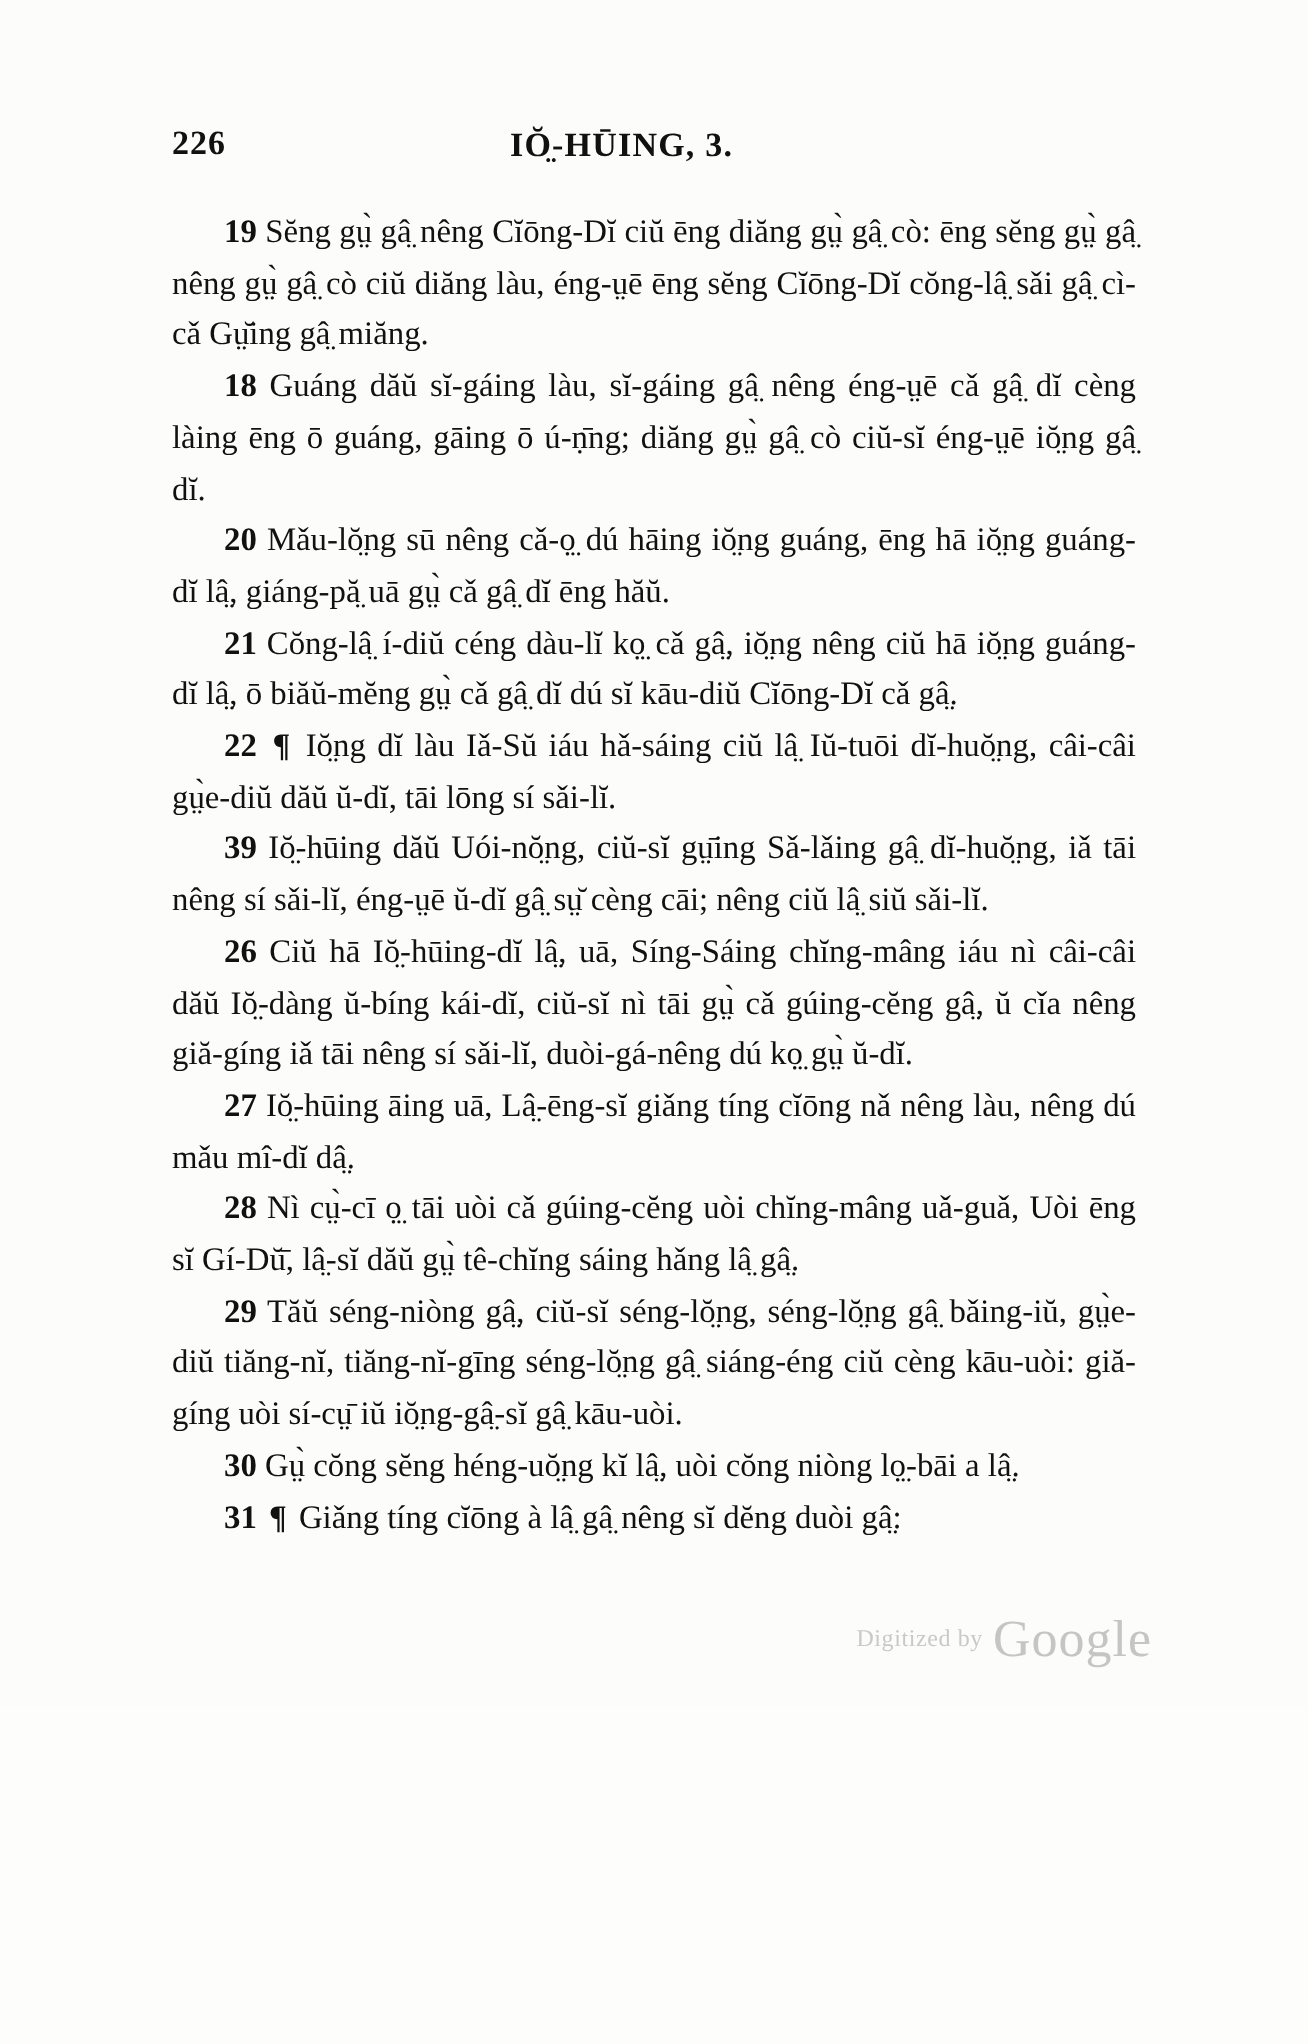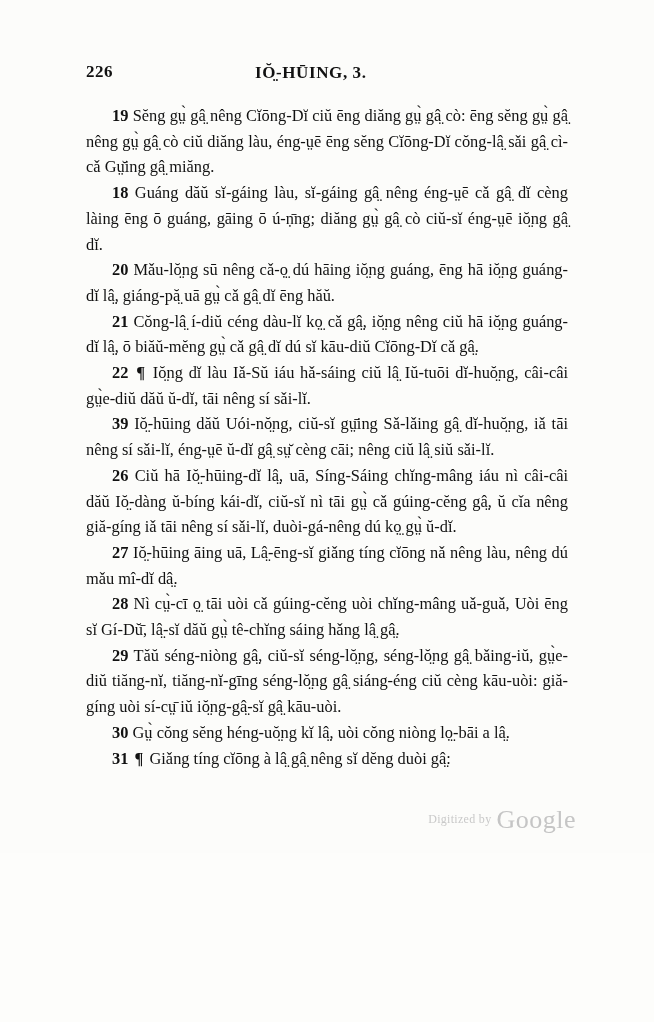--- a/index.html
+++ b/index.html
@@ -112,21 +112,21 @@
     </p>
 
     <p class="verse">
       <span class="verse-num">21</span>
       <span>Cŏng-lâ̤ í-diŭ céng dàu-lĭ kọ̤ cǎ gâ̤, iŏ̤ng nêng ciŭ hā iŏ̤ng guáng-dĭ lâ̤, ō biăŭ-mĕng gṳ̀ cǎ gâ̤ dĭ dú sĭ kāu-diŭ Cĭōng-Dĭ cǎ gâ̤.</span>
     </p>
 
     <p class="verse">
       <span class="verse-num">22</span>
       <span class="pilcrow">¶</span>
-      <span>Iŏ̤ng dĭ làu Iǎ-Sŭ iáu hǎ-sáing ciŭ lâ̤ Iŭ-tuōi dĭ-huŏ̤ng, câi-câi gṳ̀e-diŭ dăŭ ŭ-dĭ, tāi nêng sí sǎi-lĭ.</span>
+      <span>Iŏ̤ng dĭ làu Iǎ-Sŭ iáu hǎ-sáing ciŭ lâ̤ Iŭ-tuōi dĭ-huŏ̤ng, câi-câi gṳ̀e-diŭ dăŭ ŭ-dĭ, tāi lōng sí sǎi-lĭ.</span>
     </p>
 
     <p class="verse">
       <span class="verse-num">39</span>
       <span>Iŏ̤-hūing dăŭ Uói-nŏ̤ng, ciŭ-sĭ gṳ̄ing Sǎ-lǎing gâ̤ dĭ-huŏ̤ng, iǎ tāi nêng sí sǎi-lĭ, éng-ṳē ŭ-dĭ gâ̤ sṳ̆ cèng cāi; nêng ciŭ lâ̤ siŭ sǎi-lĭ.</span>
     </p>
 
 
 
     <p class="verse">

